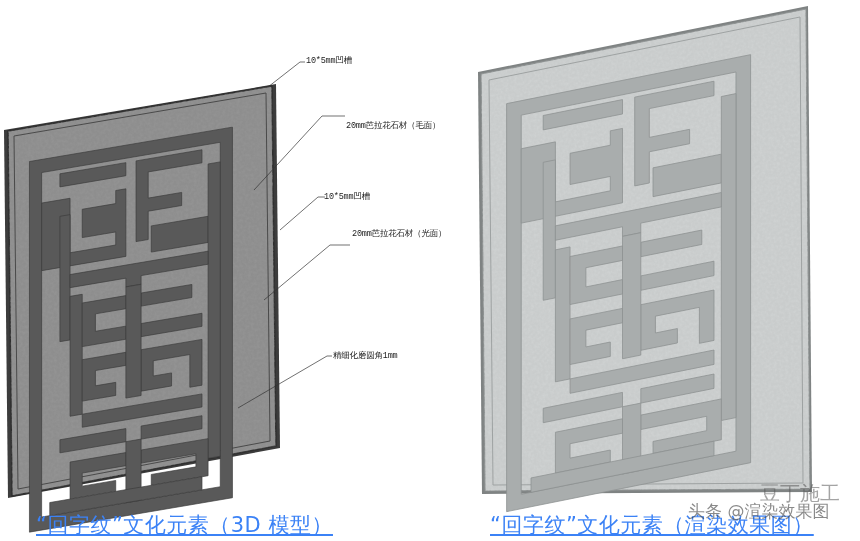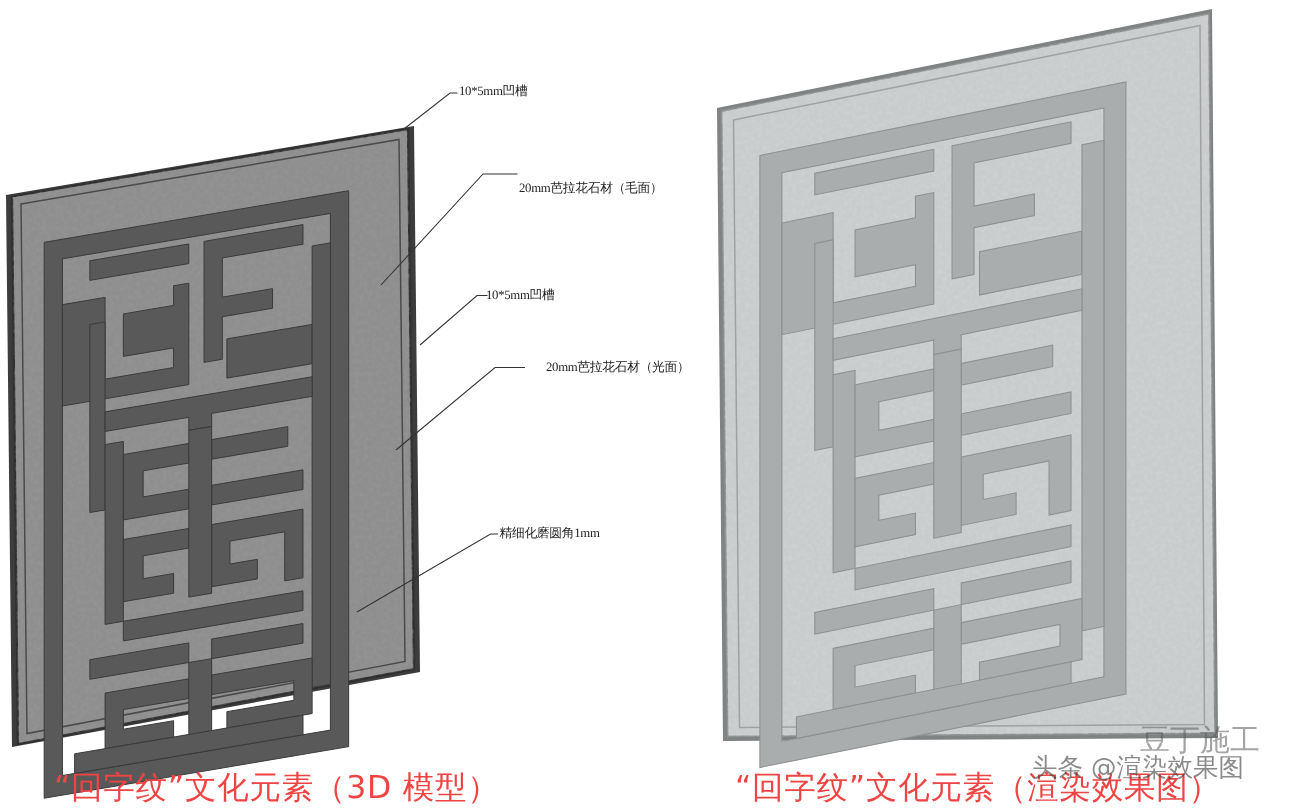--- a/index.html
+++ b/index.html
@@ -1,20 +1,20 @@
 <!DOCTYPE html>
 <html><head>
 <meta charset="utf-8">
 <style>
   html, body { margin: 0; padding: 0; background: #ffffff; }
   body { width: 860px; height: 541px; position: relative; overflow: hidden; font-family: "DejaVu Sans", sans-serif; }
   .figure { position: absolute; left: 0; top: 0; }
   svg { display: block; }
-  .anno-label { position: absolute; font-family: Liberation Serif, serif; font-size: 8.5px; color: #222; white-space: nowrap; letter-spacing: -0.2px; }
-  .caption { position: absolute; top: 511px; font-family: "DejaVu Sans", sans-serif; font-size: 21px; color: #ef4444; white-space: nowrap; letter-spacing: 0.5px; }
+  .anno-label { position: absolute; font-family: Liberation Mono, monospace; font-size: 8.5px; color: #222; white-space: nowrap; letter-spacing: -0.2px; }
+  .caption { position: absolute; top: 511px; font-family: "DejaVu Sans", sans-serif; font-size: 21px; color: #3b82f6; white-space: nowrap; letter-spacing: 0.5px; text-decoration: underline; }
   .watermark { position: absolute; font-family: "DejaVu Sans", sans-serif; color: rgba(90,90,90,0.55); white-space: nowrap; }
 </style>
 </head>
 <body>
 
 <div class="figure">
 <svg width="860" height="541" viewBox="0 0 860 541" xmlns="http://www.w3.org/2000/svg">
   <defs>
     <filter id="speckle" x="0" y="0" width="100%" height="100%">
       <feTurbulence type="fractalNoise" baseFrequency="0.35" numOctaves="2" seed="7" result="n"></feTurbulence>
@@ -82,20 +82,20 @@
     <g transform="matrix(1.22 -0.245 0 1.2 470 75)" fill="#a9adad" stroke="#8d9191" stroke-width="0.6">
       <use href="#hui-pattern"></use>
     </g>
   </g>
 </svg>
 </div>
 
 <div class="anno-label" style="left:306px; top:55px;">10*5mm凹槽</div>
 <div class="anno-label" style="left:346px; top:120px;">20mm芭拉花石材（毛面）</div>
 <div class="anno-label" style="left:324px; top:191px;">10*5mm凹槽</div>
-<div class="anno-label" style="left:352px; top:239px;margin-left:12px;">20mm芭拉花石材（光面）</div>
+<div class="anno-label" style="left:352px; top:228px;">20mm芭拉花石材（光面）</div>
 <div class="anno-label" style="left:333px; top:350px;">精细化磨圆角1mm</div>
 
 <div class="caption" style="left:36px;">“回字纹”文化元素（3D 模型）</div>
 <div class="caption" style="left:490px;">“回字纹”文化元素（渲染效果图）</div>
 
 <div class="watermark" style="left:760px; top:480px; font-size:20px;">豆丁施工</div>
 <div class="watermark" style="left:688px; top:500px; font-size:17px; color: rgba(60,60,60,0.6);">头条 @渲染效果图</div>
 
 </body></html>

